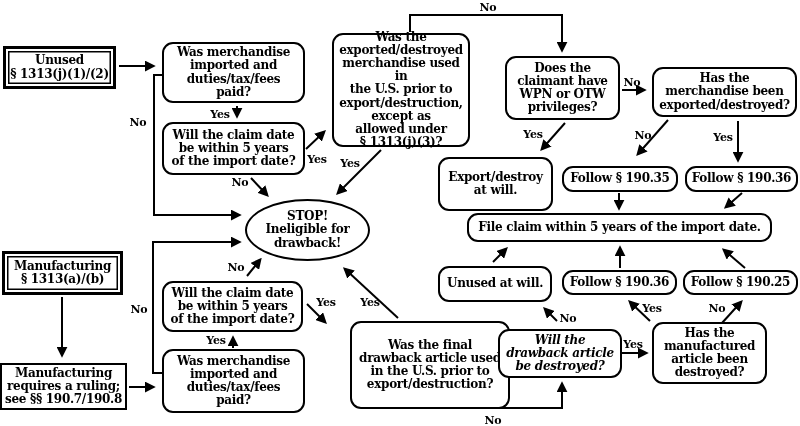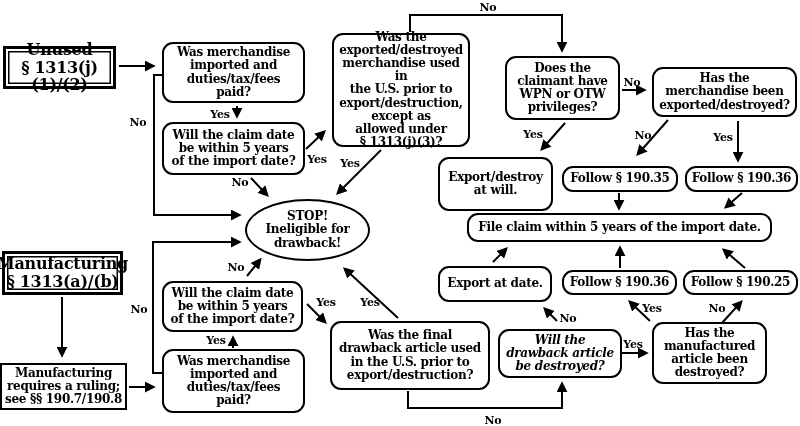--- a/index.html
+++ b/index.html
@@ -10,21 +10,21 @@
   #wires{position:absolute;left:0;top:0;width:800px;height:426px;}
   .node{
     position:absolute;box-sizing:border-box;background:#fff;border:2px solid #000;
     border-radius:11px;display:flex;align-items:center;justify-content:center;
     text-align:center;font-weight:bold;font-size:12px;line-height:1.1;
     letter-spacing:-0.3px;white-space:pre-line;z-index:2;padding:1px 2px;
   }
   .node.header{
     border-radius:0;border:3px solid #000;
     box-shadow:inset 0 0 0 2px #fff, inset 0 0 0 3.5px #000;
-    font-size:16px;
+    font-size:12px;
   }
   .node.plain{border-radius:0;border:2px solid #000;}
   .node.ellipse{border-radius:50%;}
   .node.slim{font-size:12px;}
   .edge-label{
     position:absolute;transform:translate(-50%,-50%);font-weight:bold;
     font-size:11px;line-height:1;z-index:3;letter-spacing:-0.2px;
   }
 </style>
 </head>
@@ -107,21 +107,21 @@
 
   <div class="node" style="left:438px;top:157px;width:115px;height:54px;">Export/destroy
 at will.</div>
 
   <div class="node slim" style="left:562px;top:166px;width:116px;height:26px;">Follow § 190.35</div>
 
   <div class="node slim" style="left:685px;top:166px;width:113px;height:26px;">Follow § 190.36</div>
 
   <div class="node" style="left:467px;top:213px;width:305px;height:29px;">File claim within 5 years of the import date.</div>
 
-  <div class="node" style="left:438px;top:266px;width:114px;height:36px;">Export at date.</div>
+  <div class="node" style="left:438px;top:266px;width:114px;height:36px;">Unused at will.</div>
 
   <div class="node slim" style="left:562px;top:270px;width:115px;height:25px;">Follow § 190.36</div>
 
   <div class="node slim" style="left:683px;top:270px;width:115px;height:25px;">Follow § 190.25</div>
 
   <div class="node header" style="left:2px;top:251px;width:121px;height:44px;">Manufacturing
 § 1313(a)/(b)</div>
 
   <div class="node plain" style="left:0px;top:363px;width:127px;height:47px;">Manufacturing
 requires a ruling;
@@ -129,21 +129,21 @@
 
   <div class="node" style="left:162px;top:281px;width:141px;height:51px;">Will the claim date
 be within 5 years
 of the import date?</div>
 
   <div class="node" style="left:162px;top:349px;width:143px;height:64px;">Was merchandise
 imported and
 duties/tax/fees
 paid?</div>
 
-  <div class="node" style="left:330px;top:321px;width:160px;height:69px;">Was the final
+  <div class="node" style="left:350px;top:321px;width:160px;height:88px;">Was the final
 drawback article used
 in the U.S. prior to
 export/destruction?</div>
 
   <div class="node" style="left:498px;top:329px;width:124px;height:49px;font-style:italic;">Will the
 drawback article
 be destroyed?</div>
 
   <div class="node" style="left:652px;top:322px;width:115px;height:62px;">Has the
 manufactured

